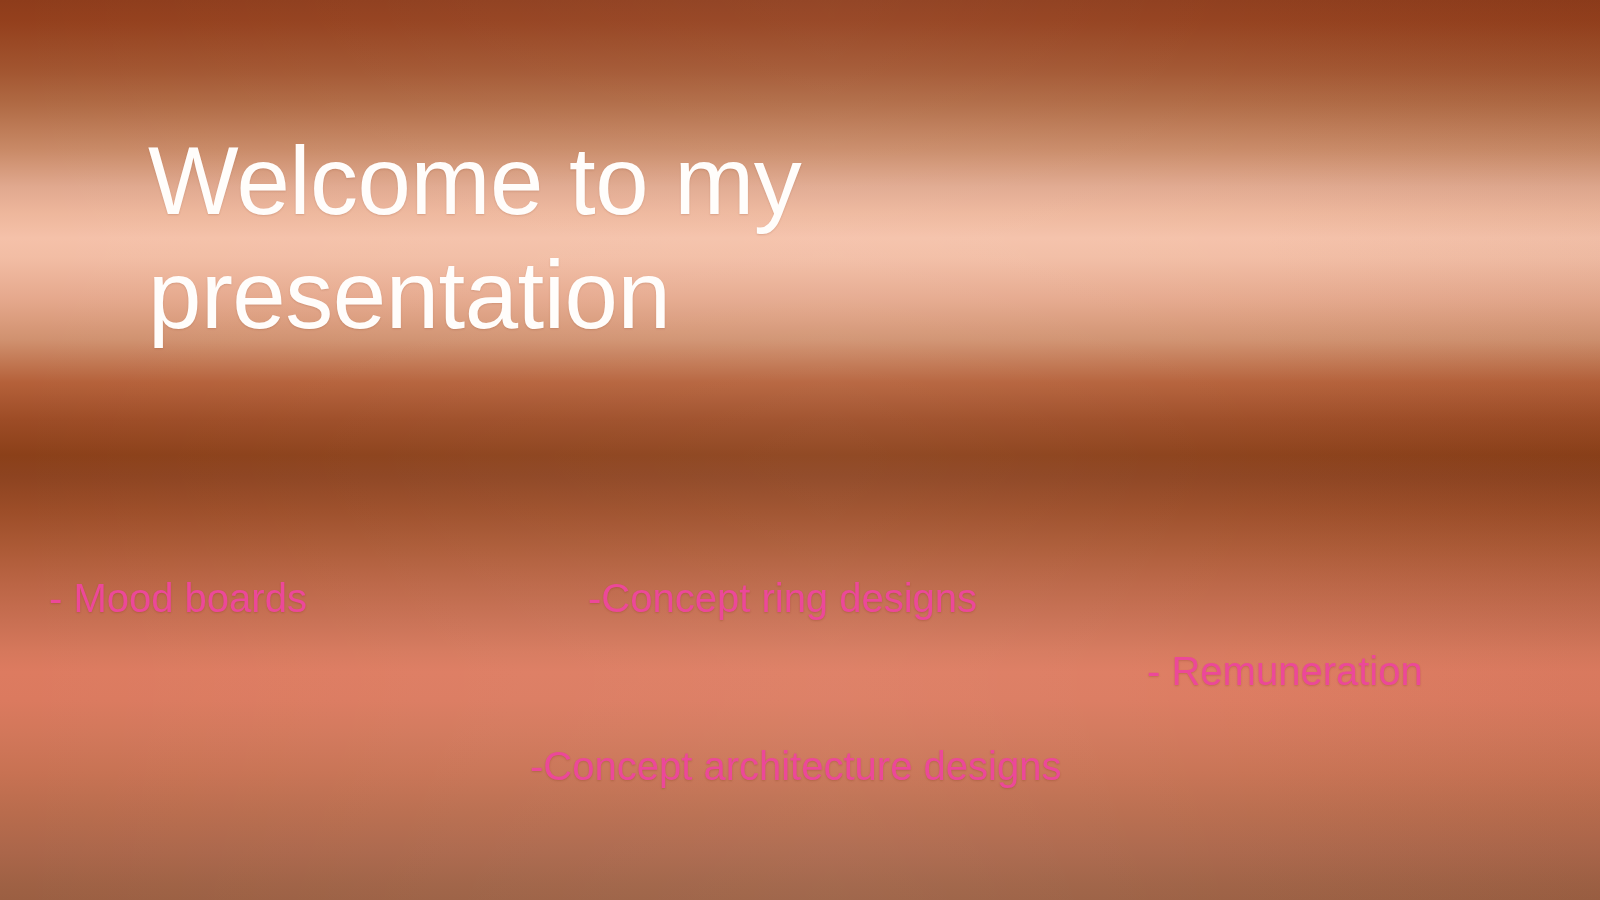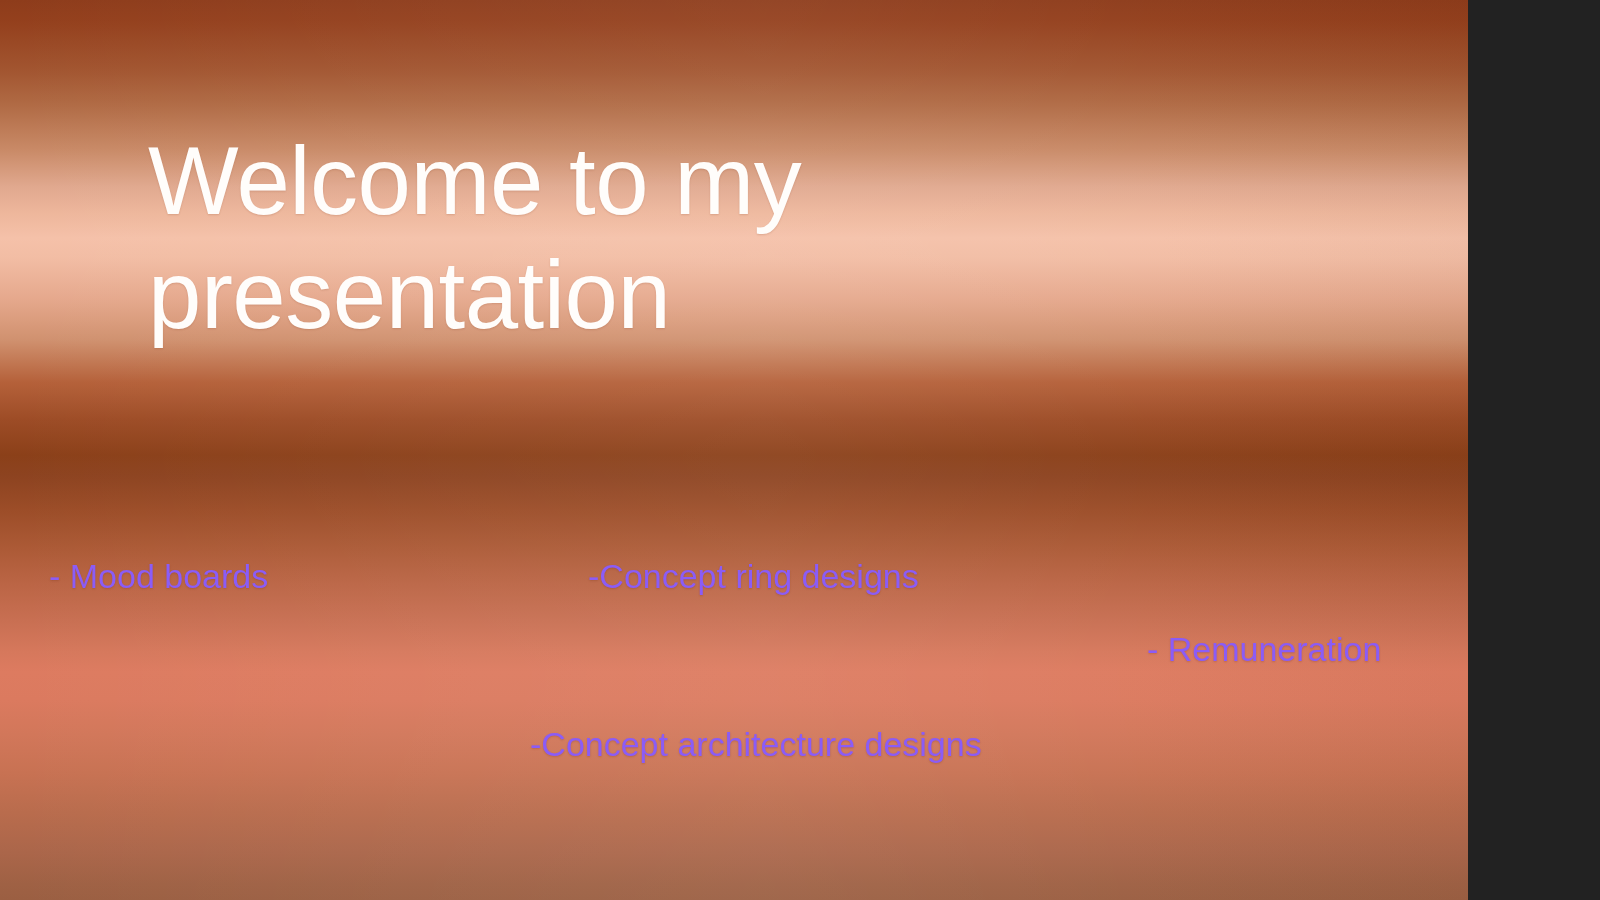--- a/index.html
+++ b/index.html
@@ -3,21 +3,21 @@
 <meta charset="utf-8">
 <title>Presentation Slide</title>
 <style>
   html, body {
     margin: 0;
     padding: 0;
     background: #222;
   }
   #slide {
     position: relative;
-    width: 1468px;
+    width: 1600px;
     height: 900px;
     overflow: hidden;
     font-family: "Liberation Sans", sans-serif;
     -webkit-font-smoothing: antialiased;
   }
 
   
   .slide-bg {
     position: absolute;
     inset: 0;
@@ -81,26 +81,27 @@
     line-height: 114px;
     font-weight: 300;
     letter-spacing: -0.5px;
     white-space: nowrap;
     text-shadow: 0 1px 2px rgba(120,50,20,0.18);
   }
 
   
   .bullet {
     position: absolute;
-    color: #8b5cf6;
-    font-size: 34px;
+    color: #ec4899;
+    font-size: 40px;
     line-height: 42px;
     font-weight: 400;
     white-space: nowrap;
     text-shadow: 0 1px 2px rgba(110,45,18,0.22);
+    margin-top: 22px;
   }
   .b-mood        { left: 49px;  top: 555px; }
   .b-ring        { left: 588px; top: 555px; }
   .b-remun       { left: 1147px;top: 628px; }
   .b-robotic     { left: 50px;  top: 723px; }
   .b-arch        { left: 530px; top: 723px; }
 </style>
 </head>
 <body>
 

